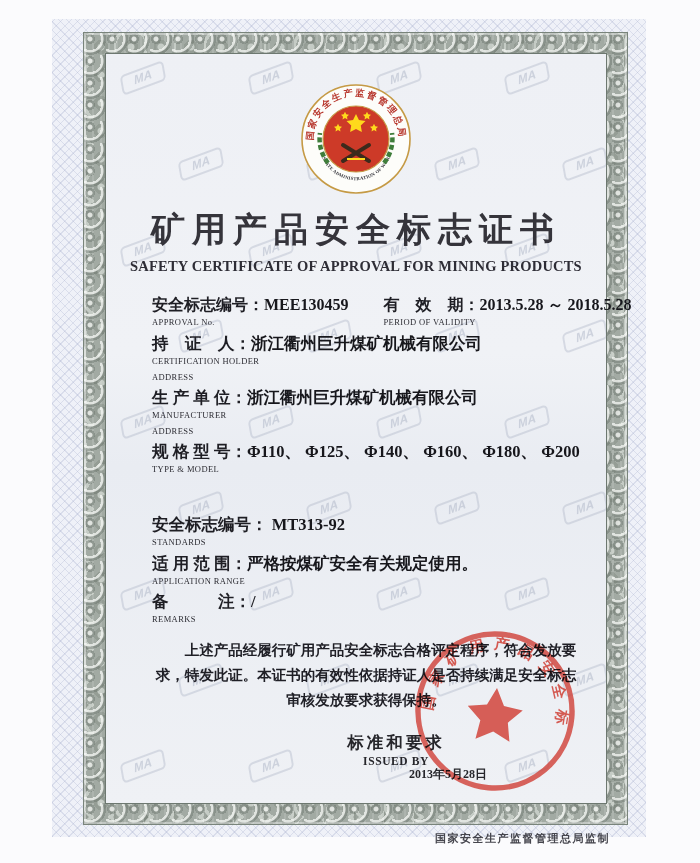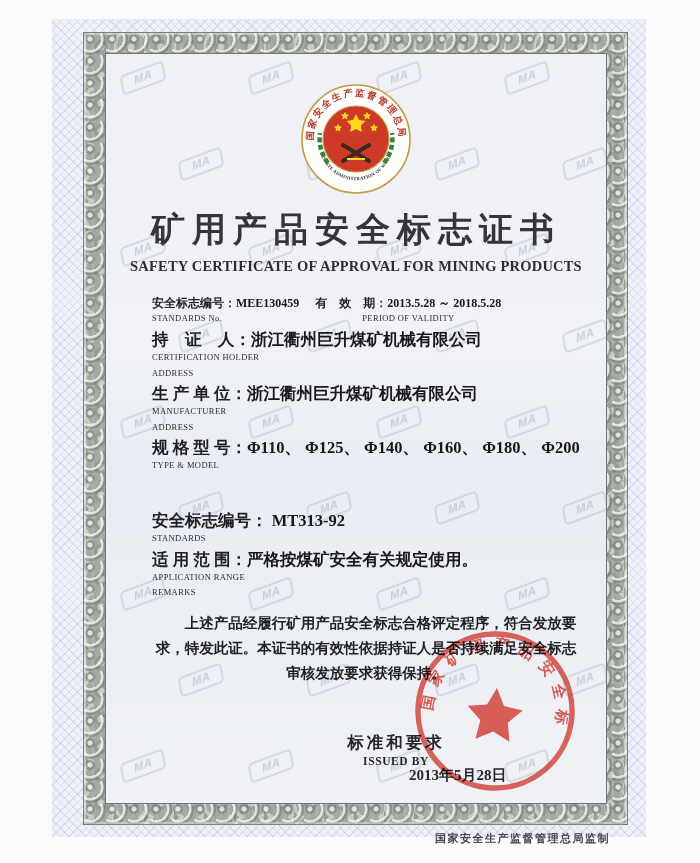--- a/index.html
+++ b/index.html
@@ -59,43 +59,43 @@
   }
   .cert-subtitle {
     margin-top:5px; text-align:center;
     font-size:14.5px; font-weight:700; letter-spacing:.2px;
     color:#2e2d36; white-space:nowrap;
   }
 
   .inner { padding:20px 36px 0 46px; }
 
   .hdr-row { display:flex; margin-bottom:6px; }
-  .hdr-cell.right { margin-left:16px;text-align:center; }
-  .zline { font-size:12px; white-space:nowrap; }
+  .hdr-cell.right { margin-left:35px; }
+  .zline { font-size:16px; white-space:nowrap; }
   .zlabel { font-weight:700; color:#1e1e24; }
   .zvalue { font-weight:700; color:#17171c; }
   .esub {
     font-size:8.5px; letter-spacing:.4px; color:#2c2c33;
     font-family:"Liberation Serif","DejaVu Serif",serif; margin-top:1px;
   }
 
   .frow { margin-bottom:5.5px; }
   .frow .zline { font-size:16.5px; }
   .frow.gap-before { margin-top:40px; }
 
   .statement {
     margin-top:14px; width:428px;
     font-size:14.5px; line-height:1.72; text-indent:2em;
     font-weight:600; color:#1f1f26;text-align:center;
   }
 
   .issue-block { position:absolute; left:224px; top:678px; width:132px; text-align:center; }
   .issue-dept { font-size:16.5px; font-weight:700; letter-spacing:3px; white-space:nowrap; }
   .issue-en { font-size:11.5px; font-weight:700; letter-spacing:.6px; margin-top:1px; }
-  .issue-date { position:absolute; left:303px; top:712px; font-size:15px; font-weight:700; white-space:nowrap; }
+  .issue-date { position:absolute; left:303px; top:712px; font-size:12px; font-weight:700; white-space:nowrap; }
 
   .seal {
     position:absolute; left:298px; top:566px; width:182px; height:182px;
     mix-blend-mode:multiply; opacity:.92; transform:rotate(5deg);
     pointer-events:none; z-index:2;
   }
 
   .footer-note {
     position:absolute; right:90px; top:831px;
     font-size:11px; font-weight:600; letter-spacing:1.5px; color:#45454d;
@@ -176,21 +176,21 @@
     <div class="cert-title">矿用产品安全标志证书</div>
     <div class="cert-subtitle">SAFETY CERTIFICATE OF APPROVAL FOR MINING PRODUCTS</div>
 
     <div class="inner">
 
       <div class="hdr-row">
         <div class="hdr-cell">
           <div class="zline">
             <span class="zlabel">安全标志编号：</span><span class="zvalue">MEE130459</span>
           </div>
-          <div class="esub">STANDARDS No.</div>
+          <div class="esub">APPROVAL No.</div>
         </div>
         <div class="hdr-cell right">
           <div class="zline">
             <span class="zlabel">有　效　期：</span><span class="zvalue">2013.5.28 ～ 2018.5.28</span>
           </div>
           <div class="esub">PERIOD OF VALIDITY</div>
         </div>
       </div>
 
       <div class="frow">
@@ -215,20 +215,21 @@
       </div>
       <div class="frow gap-before">
         <div class="zline"><span class="zlabel">安全标志编号：</span>&nbsp;<span class="zvalue">MT313-92</span></div>
         <div class="esub">STANDARDS</div>
       </div>
       <div class="frow">
         <div class="zline"><span class="zlabel">适 用 范 围：</span><span class="zvalue">严格按煤矿安全有关规定使用。</span></div>
         <div class="esub">APPLICATION RANGE</div>
       </div>
       <div class="frow">
+        <div class="zline"><span class="zlabel">备　　　注：</span><span class="zvalue">/</span></div>
         <div class="esub">REMARKS</div>
       </div>
 
       <div class="statement">上述产品经履行矿用产品安全标志合格评定程序，符合发放要求，特发此证。本证书的有效性依据持证人是否持续满足安全标志审核发放要求获得保持。</div>
     </div>
 
     <div class="issue-block">
       <div class="issue-dept">标准和要求</div>
       <div class="issue-en">ISSUED BY</div>
     </div>

